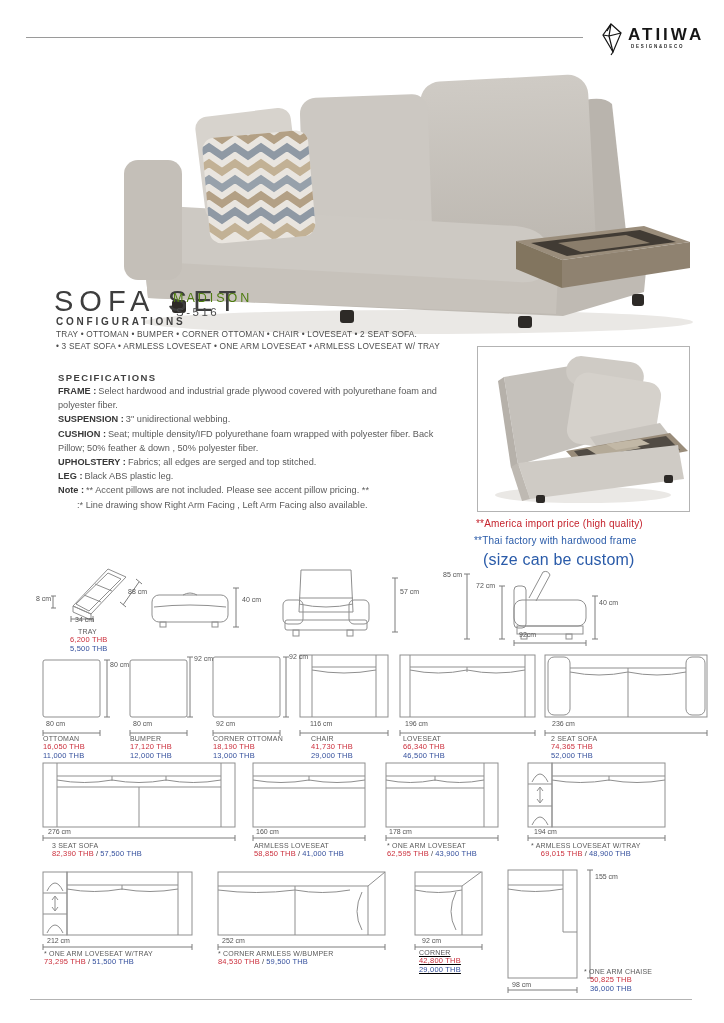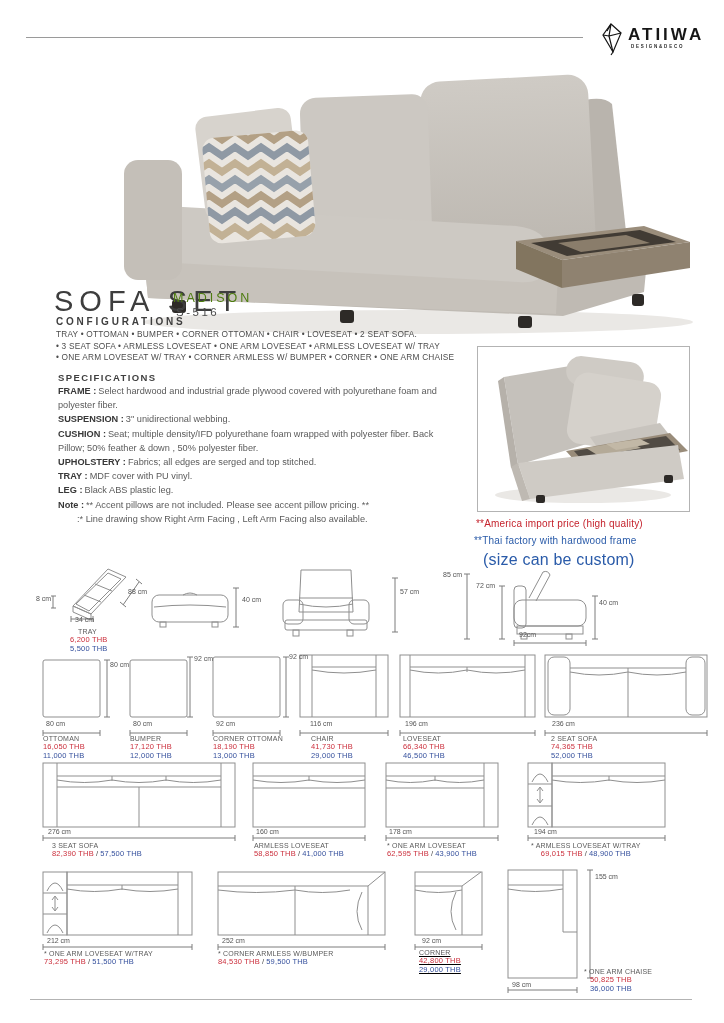--- a/index.html
+++ b/index.html
@@ -115,30 +115,28 @@
     </g>
   </svg>
 
   <div class="title-main">SOFA SET</div>
   <div class="title-collection">MADISON</div>
   <div class="title-model">S-516</div>
   <div class="config-head">CONFIGURATIONS</div>
   <div class="config-lines">
     <div>TRAY • OTTOMAN • BUMPER • CORNER OTTOMAN • CHAIR • LOVESEAT • 2 SEAT SOFA.</div>
     <div>• 3 SEAT SOFA • ARMLESS LOVESEAT • ONE ARM LOVESEAT • ARMLESS LOVESEAT W/ TRAY</div>
-    <div>• ONE ARM LOVESEAT W/ TRAY • CORNER ARMLESS W/ BUMPER • CORNER • ONE ARM CHAISE</div>
   </div>
 
   <div class="spec-head">SPECIFICATIONS</div>
   <div class="specs">
     <p><b>FRAME :</b><span>Select hardwood and industrial grade plywood covered with polyurethane foam and polyester fiber.</span></p>
     <p><b>SUSPENSION :</b><span>3" unidirectional webbing.</span></p>
     <p><b>CUSHION :</b><span>Seat; multiple density/IFD polyurethane foam wrapped with polyester fiber. Back Pillow; 50% feather &amp; down , 50% polyester fiber.</span></p>
     <p><b>UPHOLSTERY :</b><span>Fabrics; all edges are serged and top stitched.</span></p>
-    <p><b>TRAY :</b><span>MDF cover with PU vinyl.</span></p>
     <p><b>LEG :</b><span>Black ABS plastic leg.</span></p>
     <p><b>Note :</b><span>** Accent pillows are not included. Please see accent pillow pricing. **</span></p>
     <p class="note2"><span>:* Line drawing show Right Arm Facing , Left Arm Facing also available.</span></p>
   </div>
 
   <div class="thumb-box">
     <svg width="211" height="164" viewBox="0 0 211 164">
       <ellipse cx="105" cy="148" rx="88" ry="8" fill="#eae8e5"></ellipse>
       <path d="M26,30 L98,18 L112,96 L40,118 Z" fill="#c5c1bb"></path>
       <path d="M26,30 L40,118 L33,121 L20,34 Z" fill="#b6b1aa"></path>

